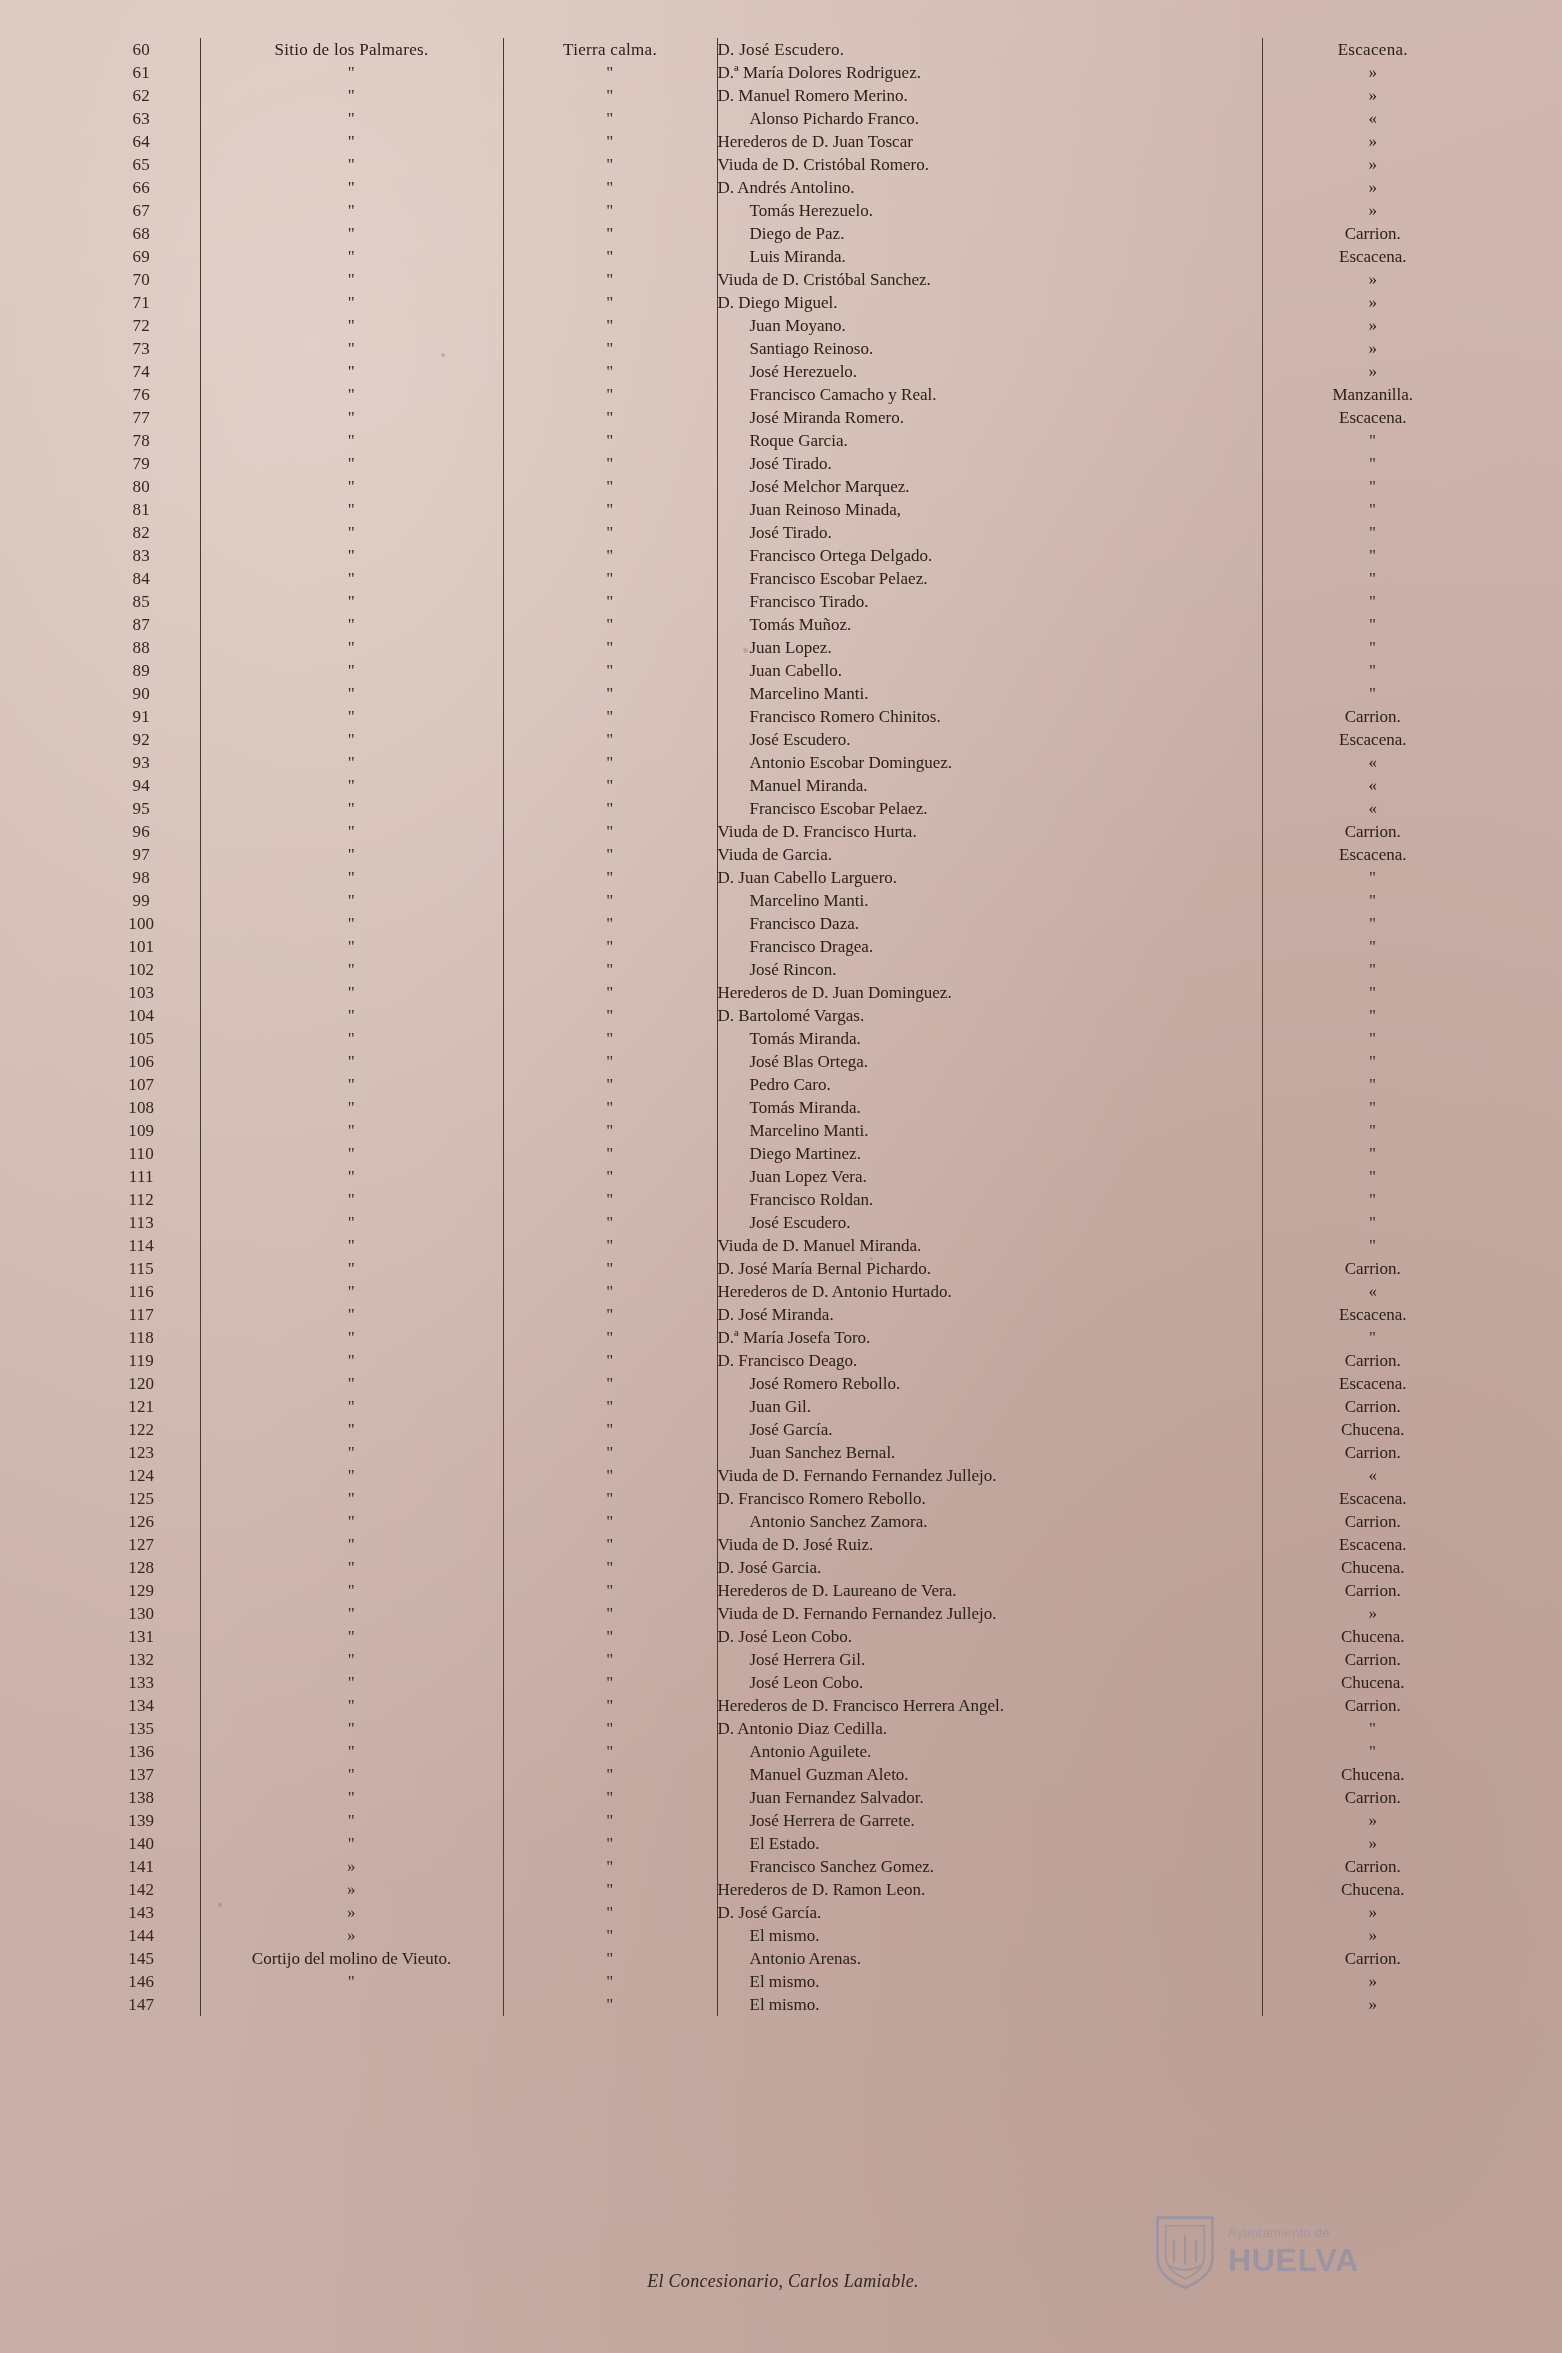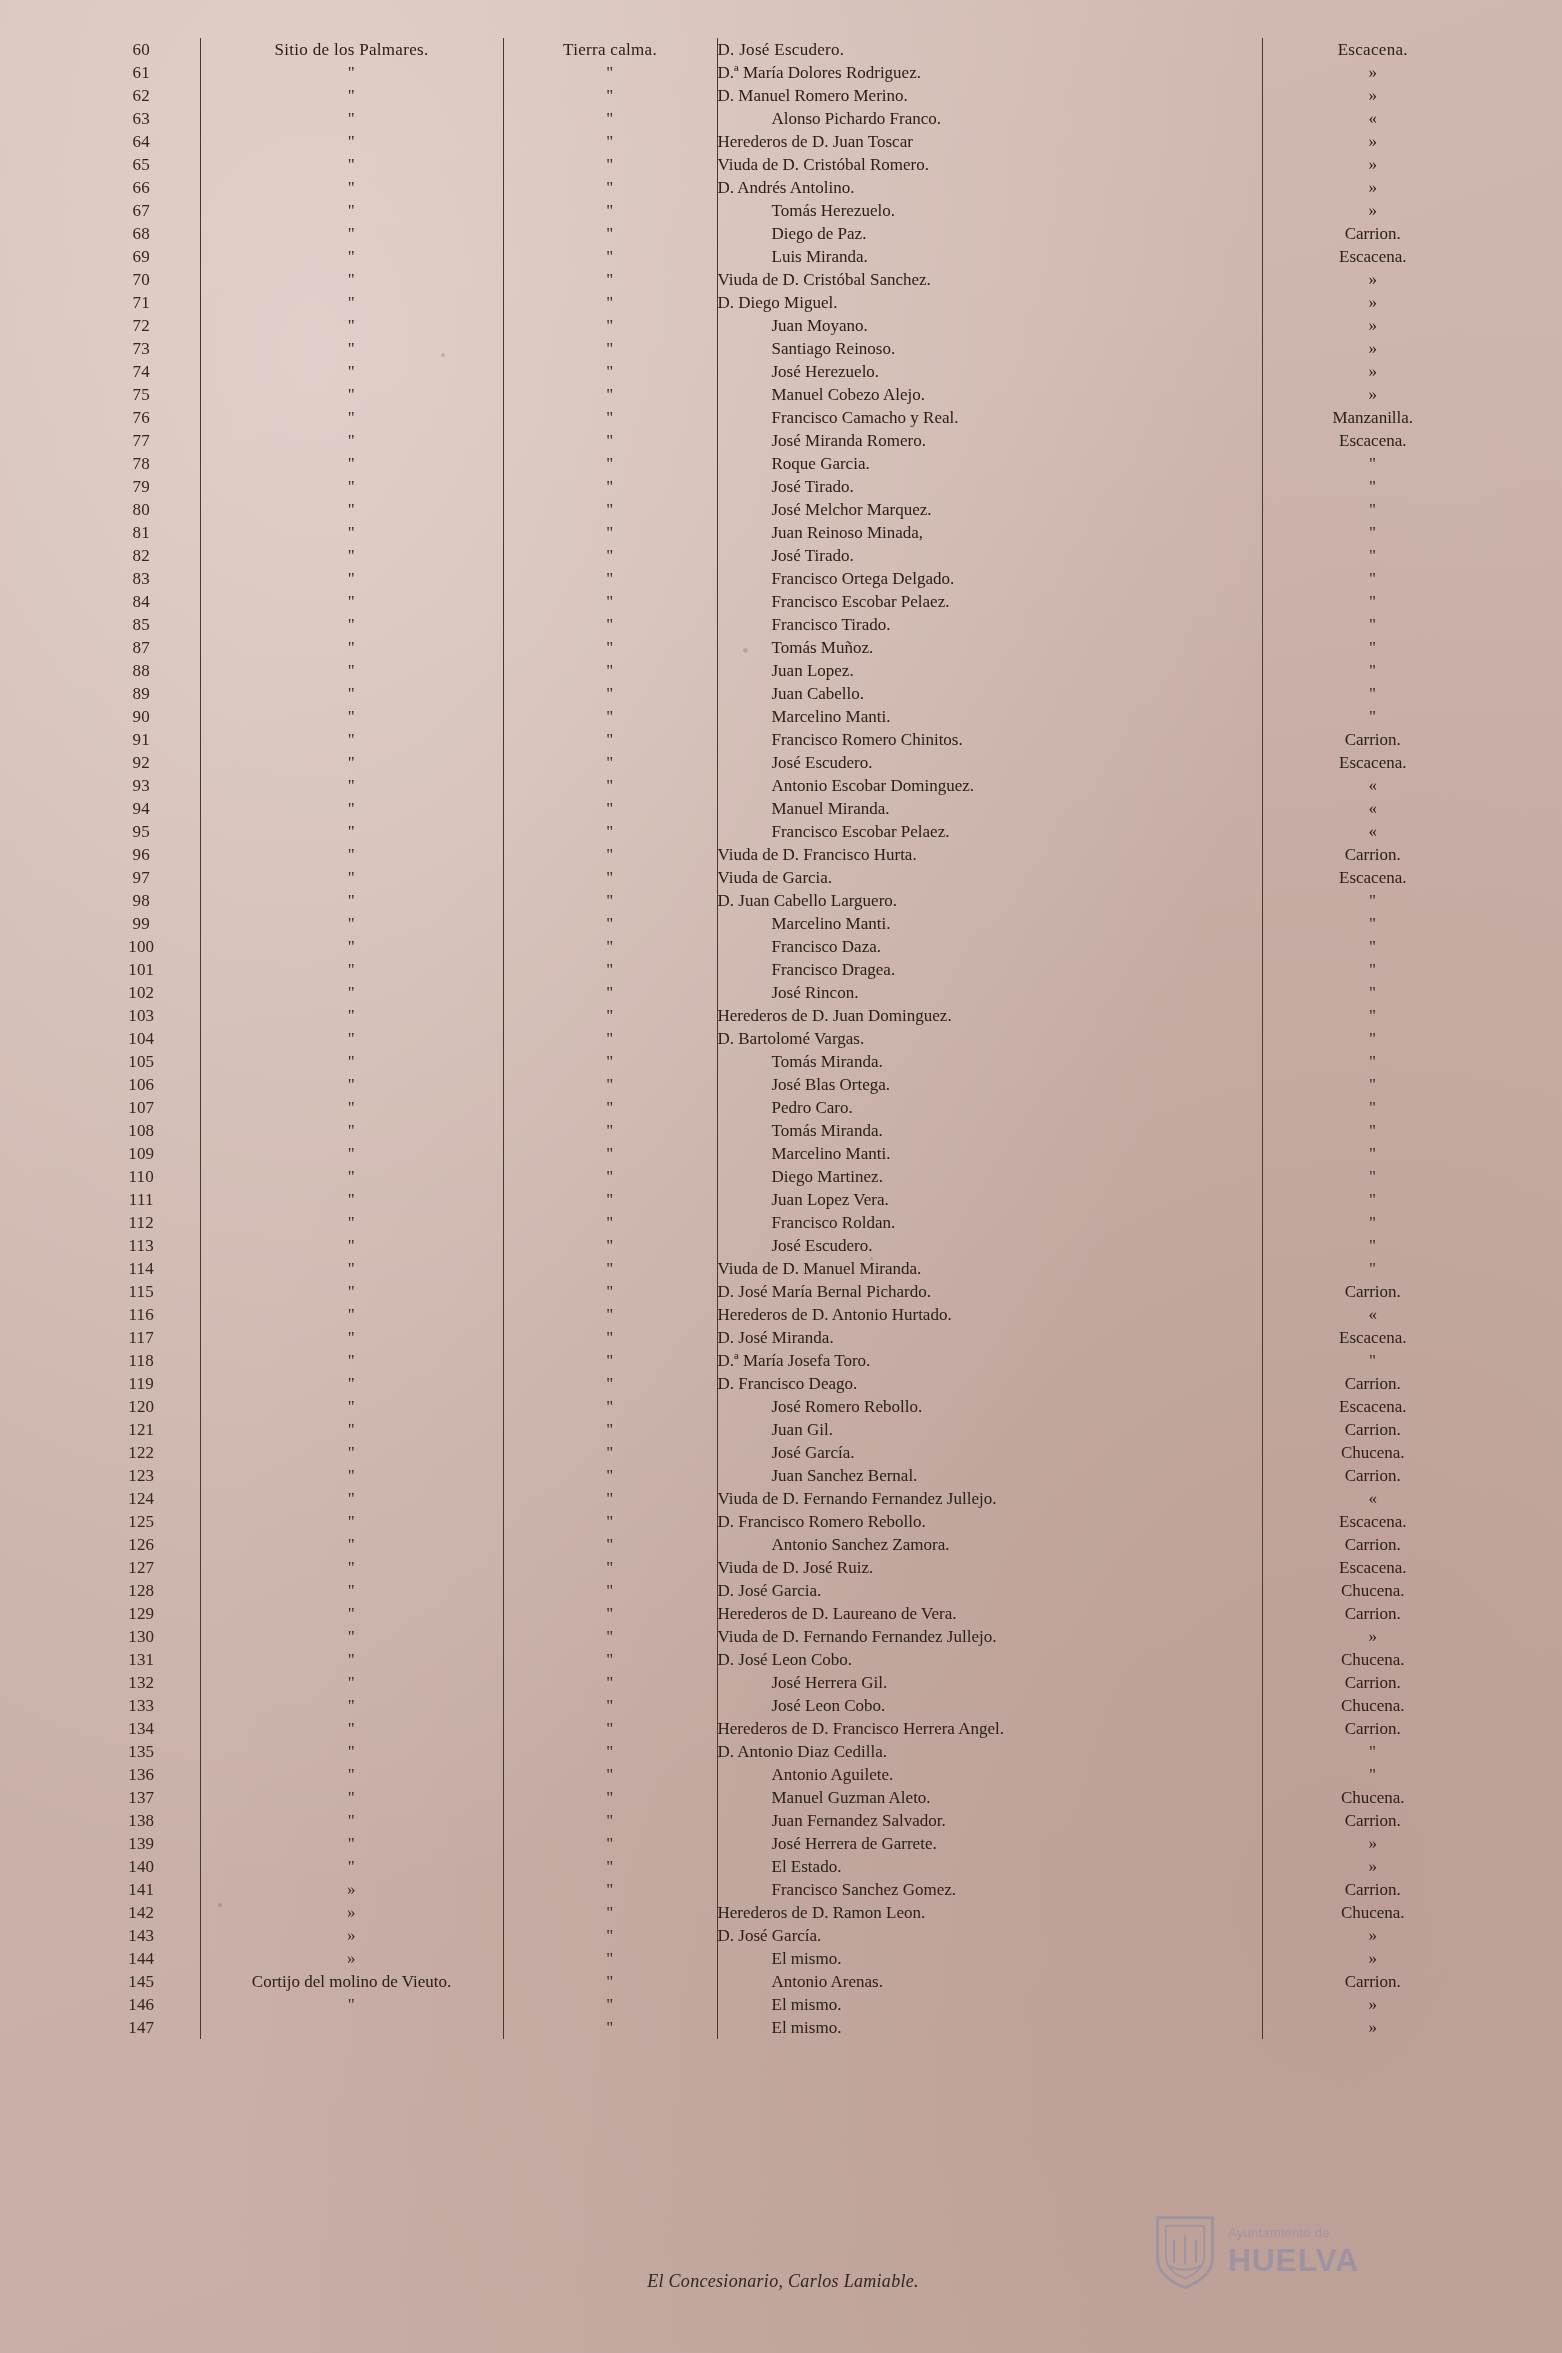--- a/index.html
+++ b/index.html
@@ -69,21 +69,21 @@
     border-right: 1px solid #4a382c;
     color: #2b2018;
   }
   .cell-owner {
     text-align: left;
     padding-left: 18px;
     border-right: 1px solid #4a382c;
     color: #2b2018;
   }
   .cell-owner.indent {
-    padding-left: 54px;
+    padding-left: 32px;
   }
   .cell-town {
     text-align: center;
     color: #2b2018;
   }
   .hdr td {
     font-size: 18px;
     letter-spacing: 0.3px;
   }
   .ditto {
@@ -267,27 +267,20 @@
             <td class="cell-town">»</td>
           </tr>
           <tr>
             <td class="cell-num">74</td>
             <td class="cell-site ditto">"</td>
             <td class="cell-class ditto">"</td>
             <td class="cell-owner indent">José Herezuelo.</td>
             <td class="cell-town">»</td>
           </tr>
           <tr>
-            <td class="cell-num">75</td>
-            <td class="cell-site ditto">"</td>
-            <td class="cell-class ditto">"</td>
-            <td class="cell-owner indent">Manuel Cobezo Alejo.</td>
-            <td class="cell-town">»</td>
-          </tr>
-          <tr>
             <td class="cell-num">76</td>
             <td class="cell-site ditto">"</td>
             <td class="cell-class ditto">"</td>
             <td class="cell-owner indent">Francisco Camacho y Real.</td>
             <td class="cell-town">Manzanilla.</td>
           </tr>
           <tr>
             <td class="cell-num">77</td>
             <td class="cell-site ditto">"</td>
             <td class="cell-class ditto">"</td>

